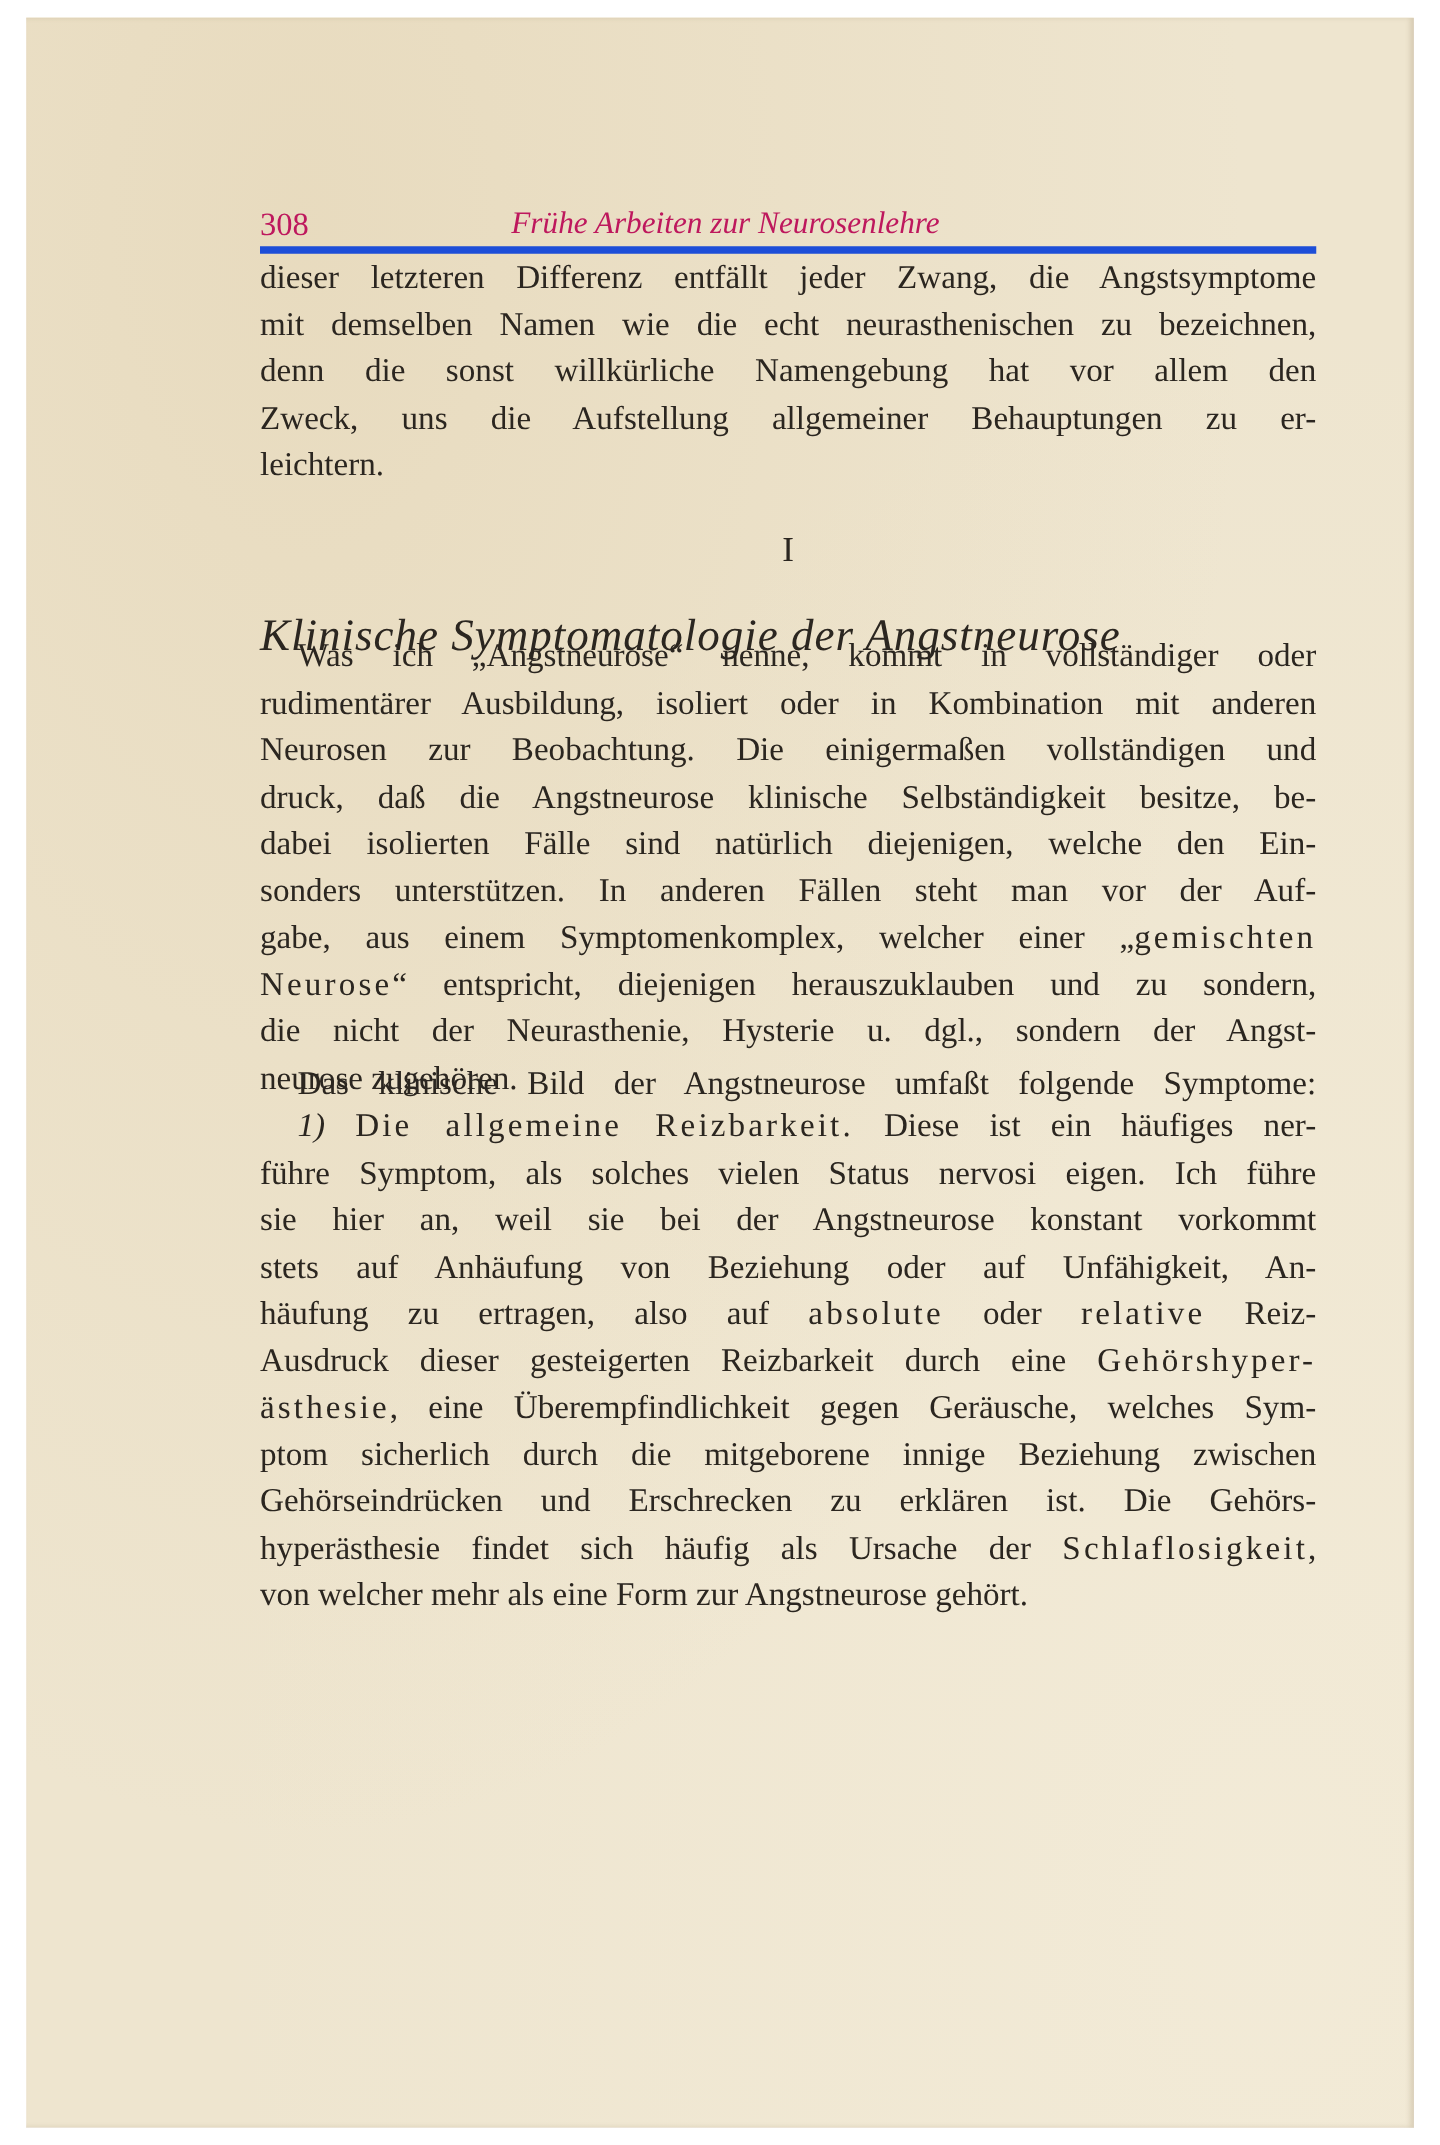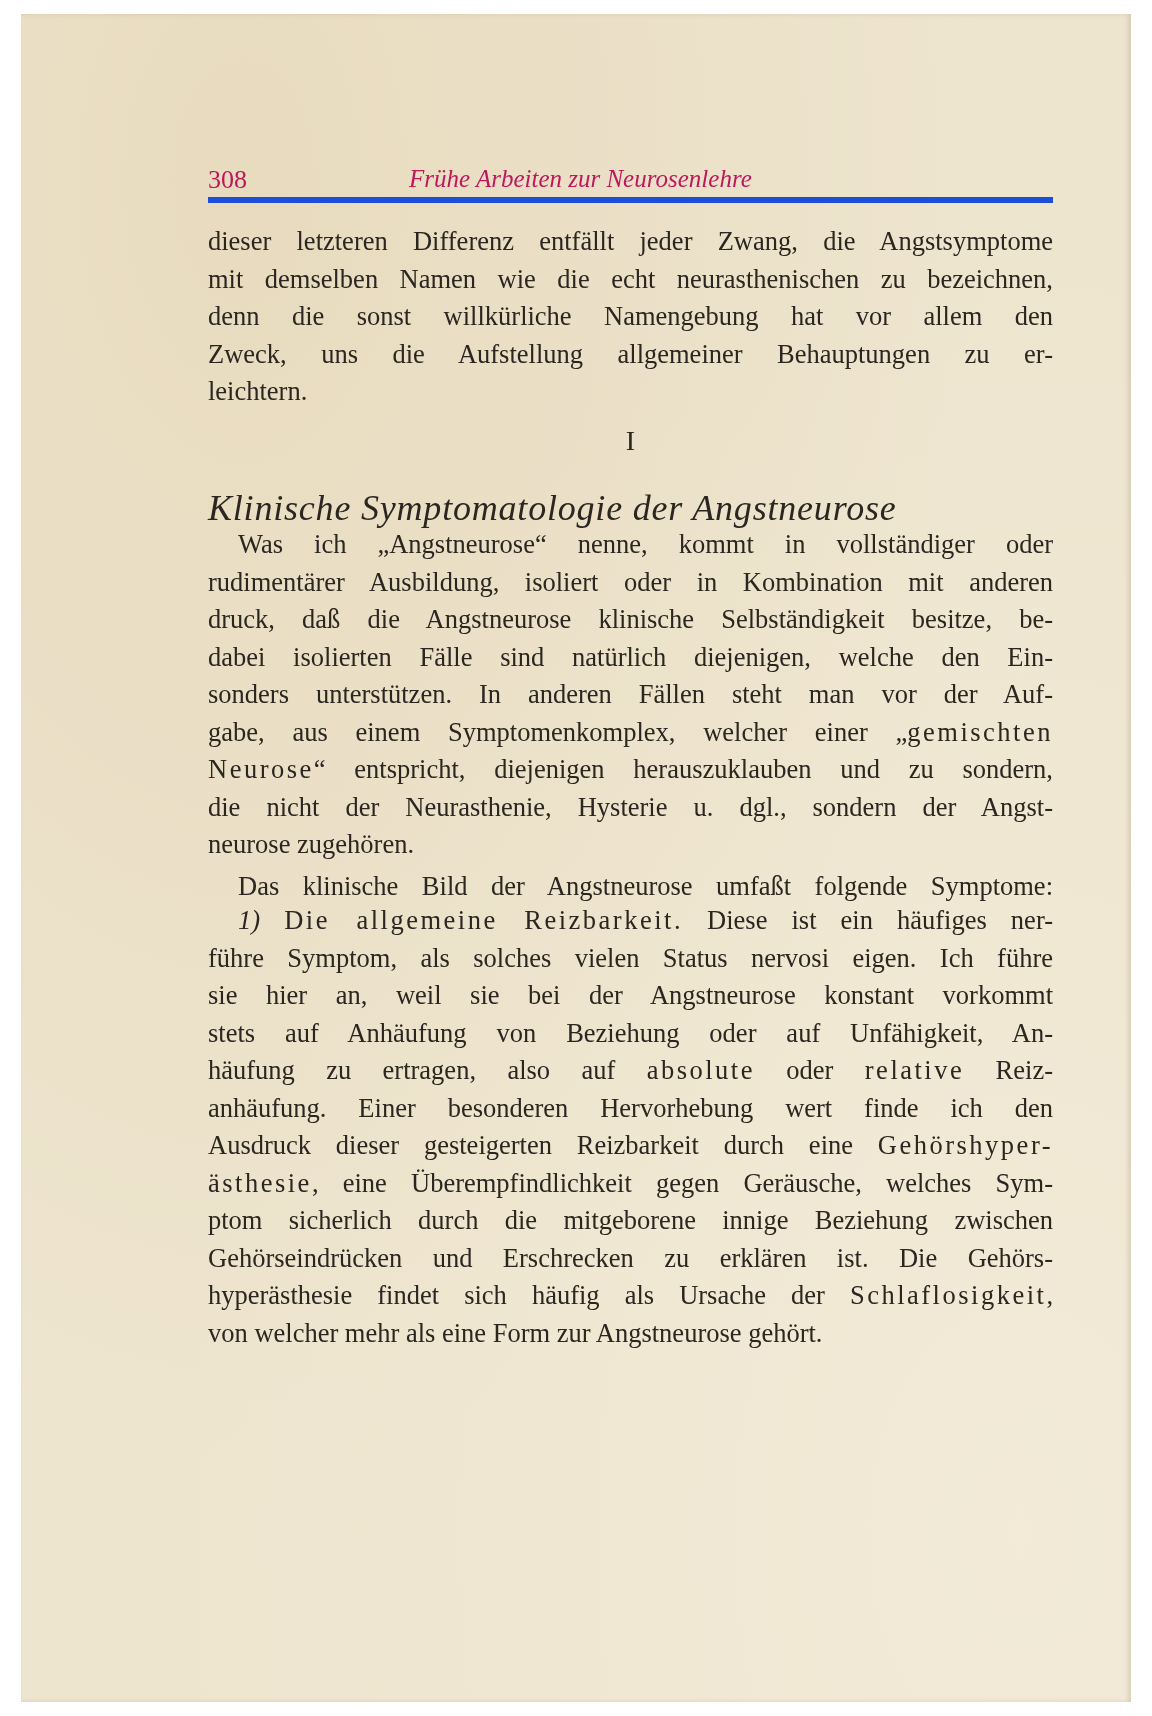--- a/index.html
+++ b/index.html
@@ -18,21 +18,20 @@
         radial-gradient(ellipse at 20% 10%, rgba(220,200,160,0.35), rgba(0,0,0,0) 60%),
         radial-gradient(ellipse at 90% 90%, rgba(245,238,220,0.6), rgba(0,0,0,0) 60%);
       box-shadow: inset -3px 0 4px rgba(150,130,100,0.25);
     }
     .text-block {
       position: absolute;
       left: 208px;
       width: 845px;
       font-family: "Liberation Serif", "DejaVu Serif", serif;
       color: #2b2620;
-      margin-top: 20px;
     }
     .running-head {
       position: absolute;
       left: 208px; top: 165px;
       width: 845px; height: 32px;
       font-family: "Liberation Serif", "DejaVu Serif", serif;
       color: #be185d;
       border-bottom: 6px solid #1d4ed8;
     }
     .page-number {
@@ -94,20 +93,21 @@
   </p>
 </div>
 
 <div class="section-number">I</div>
 <div class="section-title">Klinische Symptomatologie der Angstneurose</div>
 
 <div class="text-block" style="top: 506px;">
   <p class="para" style="margin-top: 0;">
     <span class="line indent">Was ich „Angstneurose“ nenne, kommt in vollständiger oder</span>
     <span class="line">rudimentärer Ausbildung, isoliert oder in Kombination mit anderen</span>
+    <span class="line">Neurosen zur Beobachtung. Die einigermaßen vollständigen und</span>
     <span class="line">druck, daß die Angstneurose klinische Selbständigkeit besitze, be-</span>
     <span class="line">dabei isolierten Fälle sind natürlich diejenigen, welche den Ein-</span>
     <span class="line">sonders unterstützen. In anderen Fällen steht man vor der Auf-</span>
     <span class="line"><span>gabe, aus einem Symptomenkomplex, welcher einer „</span><span class="spaced">gemischten</span></span>
     <span class="line"><span class="spaced">Neurose</span><span>“ entspricht, diejenigen herauszuklauben und zu sondern,</span></span>
     <span class="line">die nicht der Neurasthenie, Hysterie u. dgl., sondern der Angst-</span>
     <span class="line last">neurose zugehören.</span>
   </p>
 </div>
 
@@ -117,21 +117,20 @@
   </p>
 </div>
 
 <div class="text-block" style="top: 882px;">
   <p class="para">
     <span class="line indent"><span class="it">1)</span> <span class="spaced">Die allgemeine Reizbarkeit.</span><span> Diese ist ein häufiges ner-</span></span>
     <span class="line">führe Symptom, als solches vielen Status nervosi eigen. Ich führe</span>
     <span class="line">sie hier an, weil sie bei der Angstneurose konstant vorkommt</span>
     <span class="line">stets auf Anhäufung von Beziehung oder auf Unfähigkeit, An-</span>
     <span class="line"><span>häufung zu ertragen, also auf </span><span class="spaced">absolute</span><span> oder </span><span class="spaced">relative</span><span> Reiz-</span></span>
-    <span class="line">anhäufung. Einer besonderen Hervorhebung wert finde ich den</span>
     <span class="line"><span>Ausdruck dieser gesteigerten Reizbarkeit durch eine </span><span class="spaced">Gehörshyper-</span></span>
     <span class="line"><span class="spaced">ästhesie</span><span>, eine Überempfindlichkeit gegen Geräusche, welches Sym-</span></span>
     <span class="line">ptom sicherlich durch die mitgeborene innige Beziehung zwischen</span>
     <span class="line">Gehörseindrücken und Erschrecken zu erklären ist. Die Gehörs-</span>
     <span class="line"><span>hyperästhesie findet sich häufig als Ursache der </span><span class="spaced">Schlaflosigkeit</span><span>,</span></span>
     <span class="line last">von welcher mehr als eine Form zur Angstneurose gehört.</span>
   </p>
 </div>
 
 </body></html>

